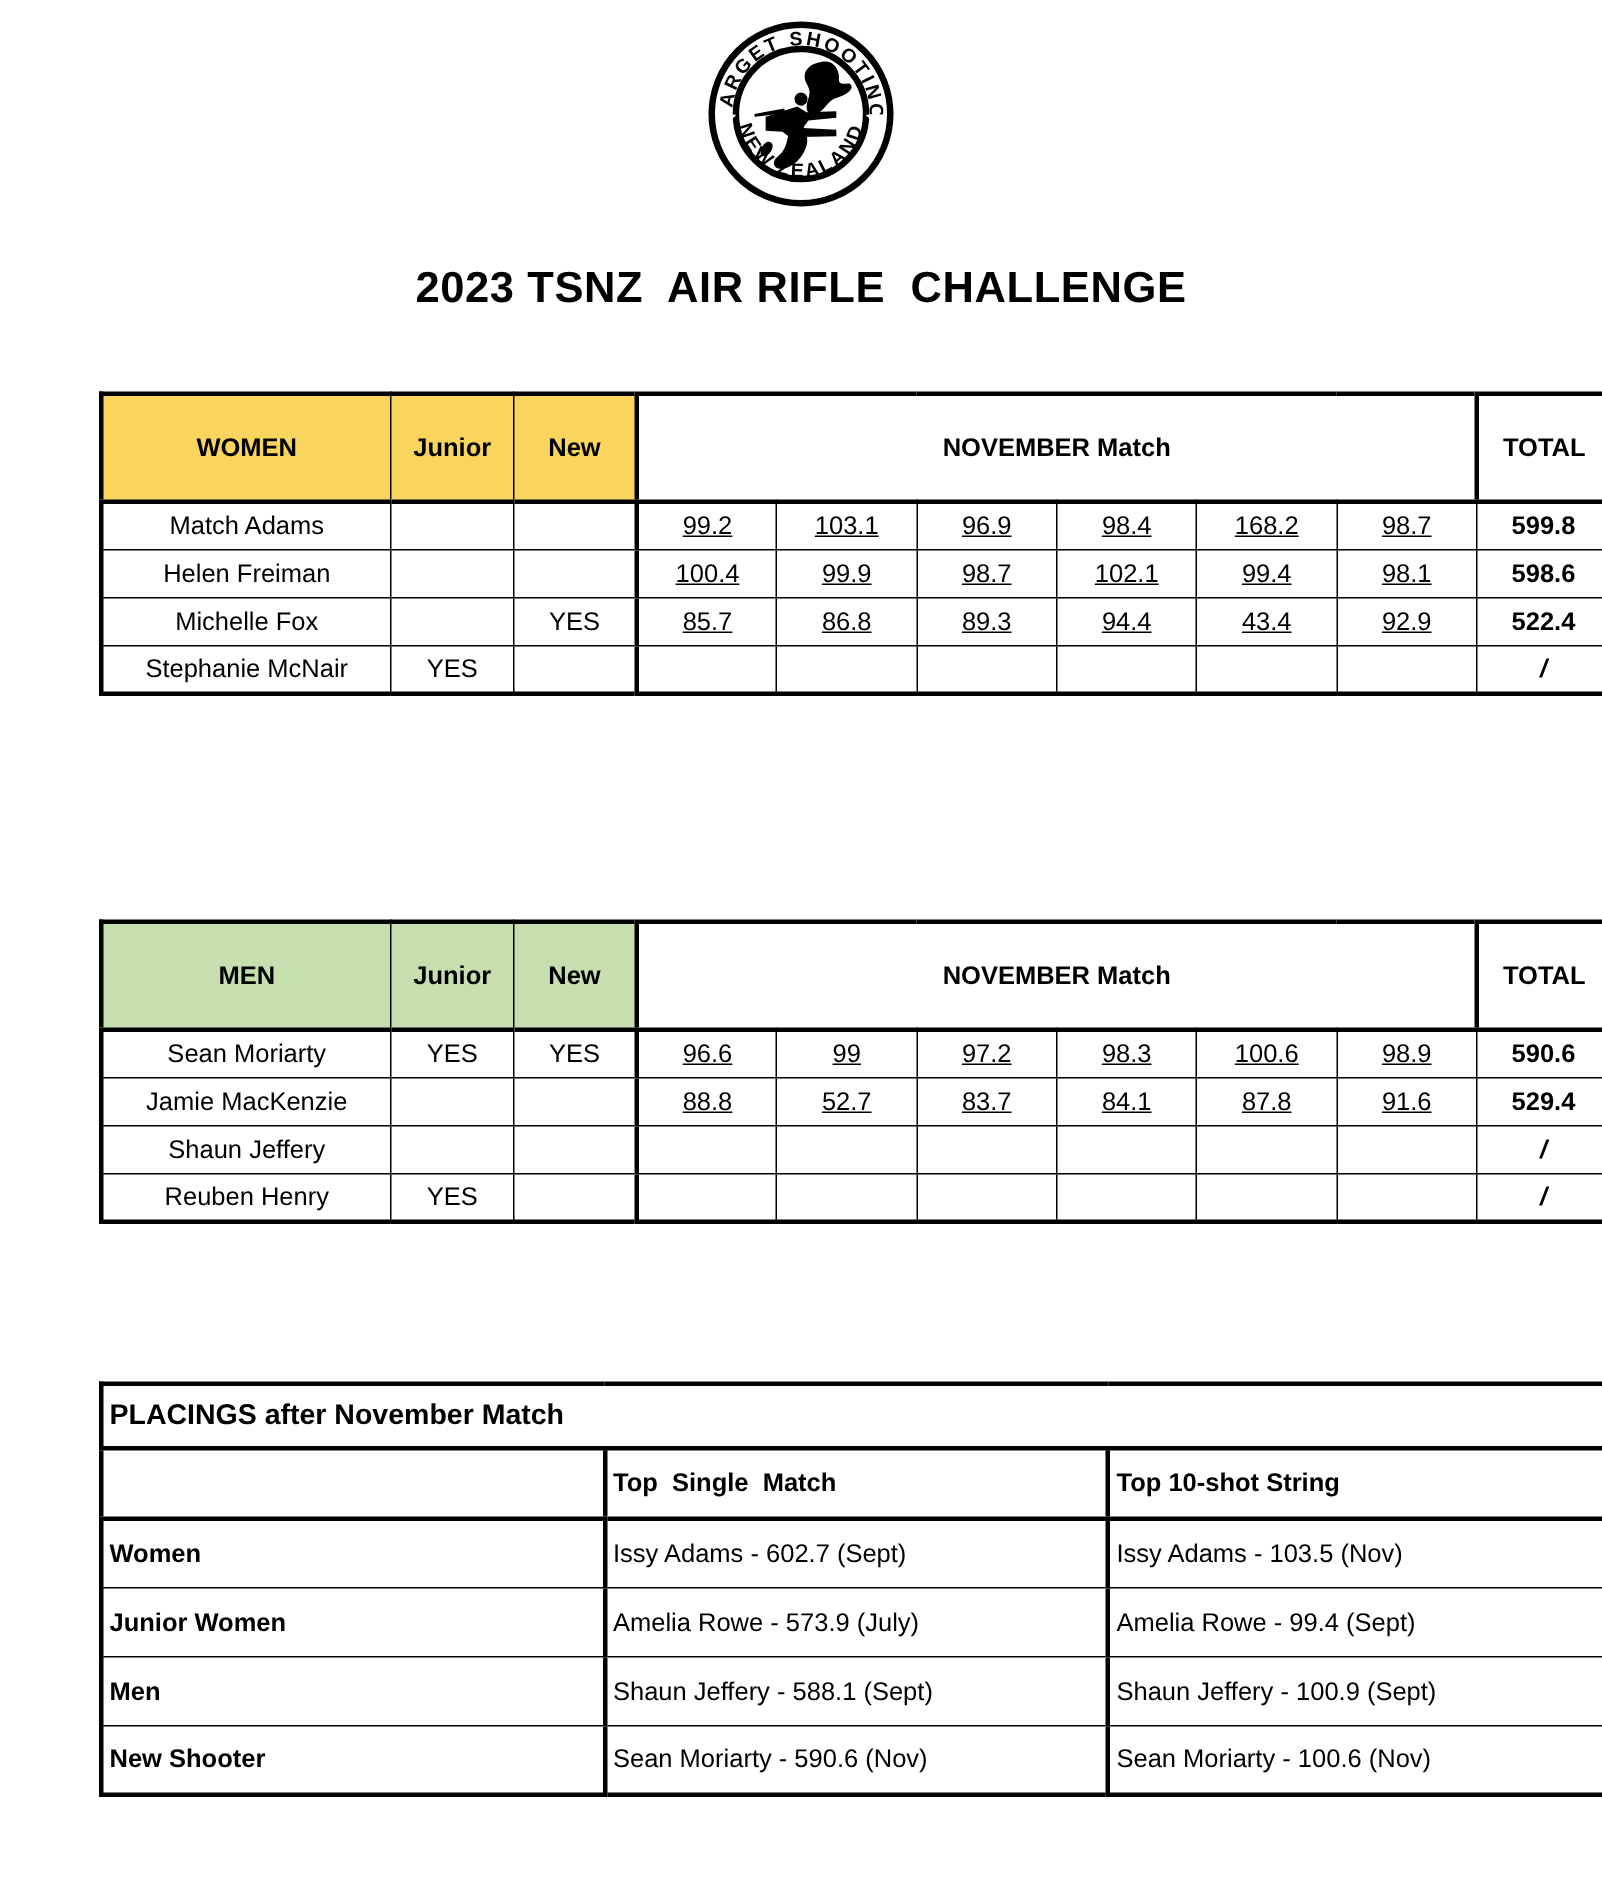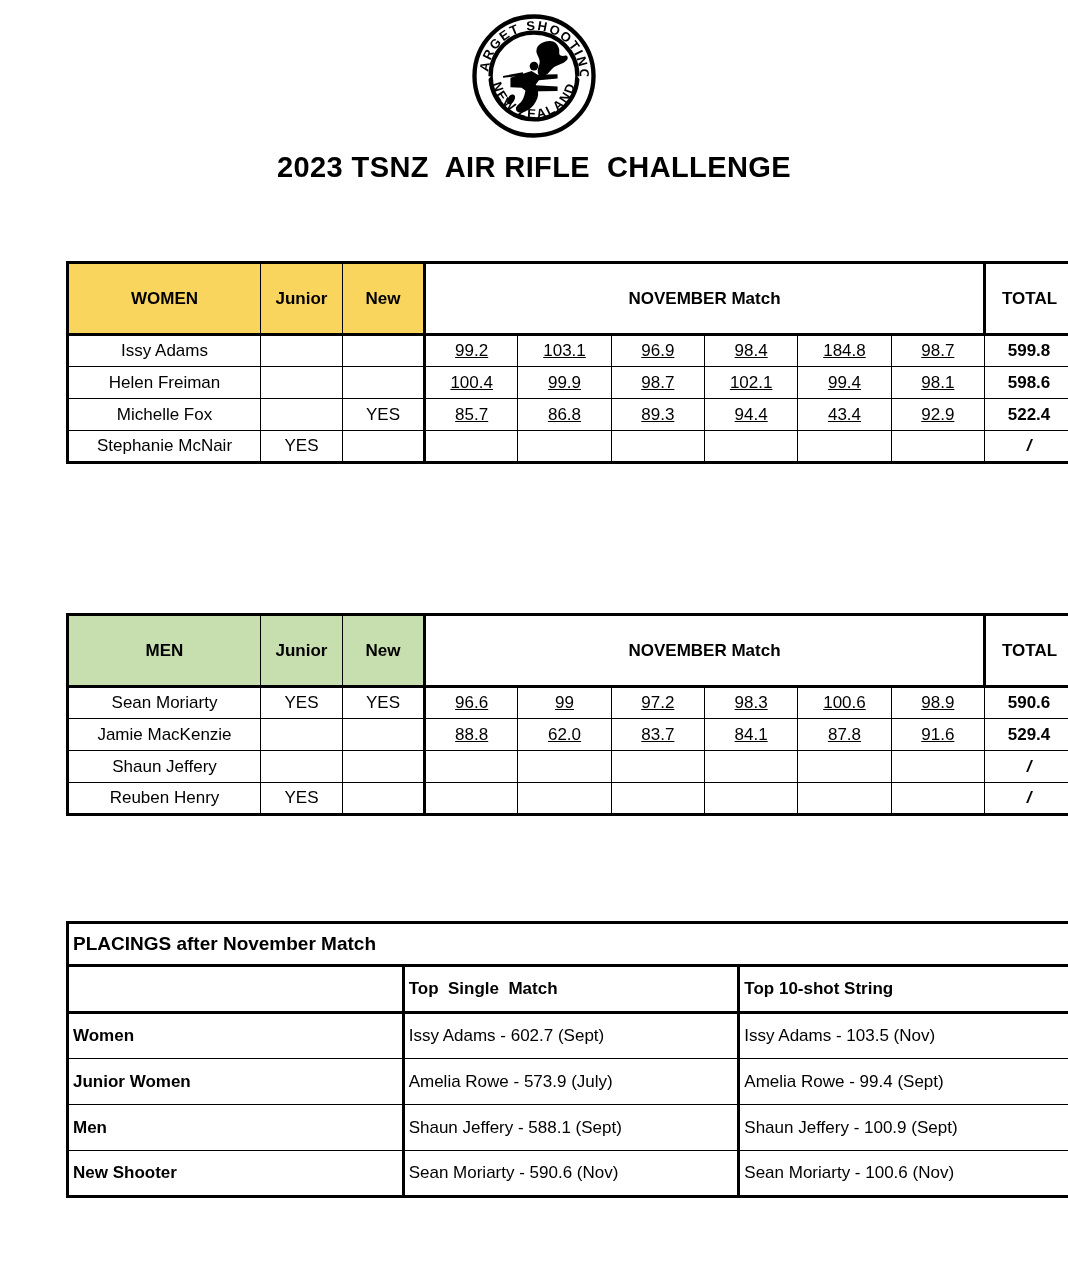--- a/index.html
+++ b/index.html
@@ -29,21 +29,21 @@
     height: 124px;
     display: block;
   }
 
   
   .doc-title {
     text-align: center;
     font-size: 29px;
     font-weight: bold;
     letter-spacing: 0.4px;
-    margin-top: 13px;
+    margin-top: 38px;
     white-space: pre;
   }
 
   
   .table-block {
     position: absolute;
     left: 38px;
     width: 1010px;
     padding-left: 28px;
   }
@@ -179,28 +179,28 @@
       <tr>
         <th class="cat hdr-women w-name">WOMEN</th>
         <th class="jnr hdr-women w-jnr">Junior</th>
         <th class="new hdr-women w-new">New</th>
         <th class="month" colspan="6">NOVEMBER Match</th>
         <th class="total w-total">TOTAL</th>
       </tr>
     </thead>
     <tbody>
       <tr>
-        <td class="namecell w-name">Issy Adams</td>
+        <td class="namecell w-name">Match Adams</td>
         <td class="w-jnr"></td>
         <td class="w-new"></td>
         <td class="w-score score-first">99.2</td>
         <td class="w-score">103.1</td>
         <td class="w-score">96.9</td>
         <td class="w-score">98.4</td>
-        <td class="w-score">184.8</td>
+        <td class="w-score">168.2</td>
         <td class="w-score">98.7</td>
         <td class="total w-total">599.8</td>
       </tr>
       <tr>
         <td class="namecell w-name">Helen Freiman</td>
         <td class="w-jnr"></td>
         <td class="w-new"></td>
         <td class="w-score score-first">100.4</td>
         <td class="w-score">99.9</td>
         <td class="w-score">98.7</td>
@@ -259,21 +259,21 @@
         <td class="w-score">98.3</td>
         <td class="w-score">100.6</td>
         <td class="w-score">98.9</td>
         <td class="total w-total">590.6</td>
       </tr>
       <tr>
         <td class="namecell w-name">Jamie MacKenzie</td>
         <td class="w-jnr"></td>
         <td class="w-new"></td>
         <td class="w-score score-first">88.8</td>
-        <td class="w-score">62.0</td>
+        <td class="w-score">52.7</td>
         <td class="w-score">83.7</td>
         <td class="w-score">84.1</td>
         <td class="w-score">87.8</td>
         <td class="w-score">91.6</td>
         <td class="total w-total">529.4</td>
       </tr>
       <tr>
         <td class="namecell w-name">Shaun Jeffery</td>
         <td class="w-jnr"></td>
         <td class="w-new"></td>

